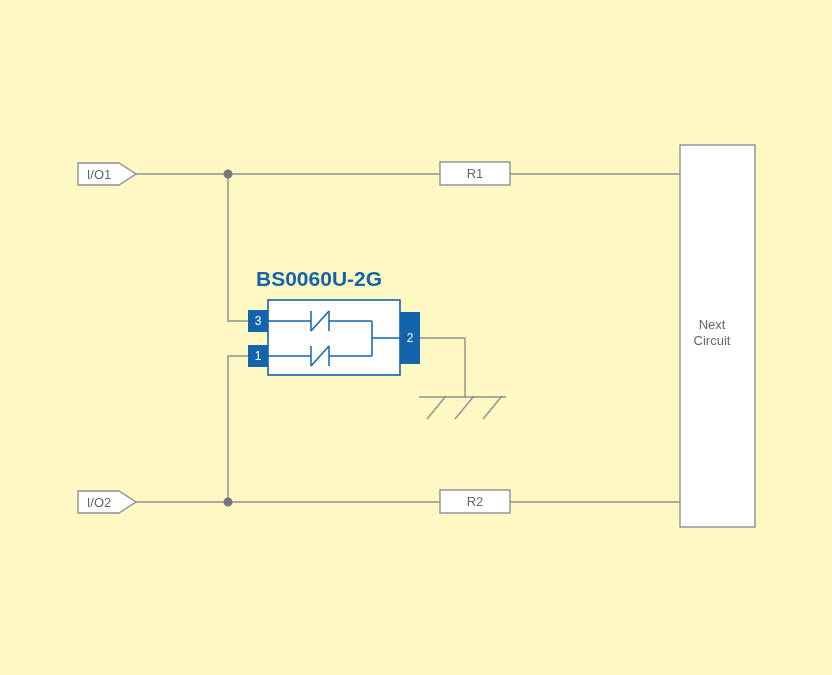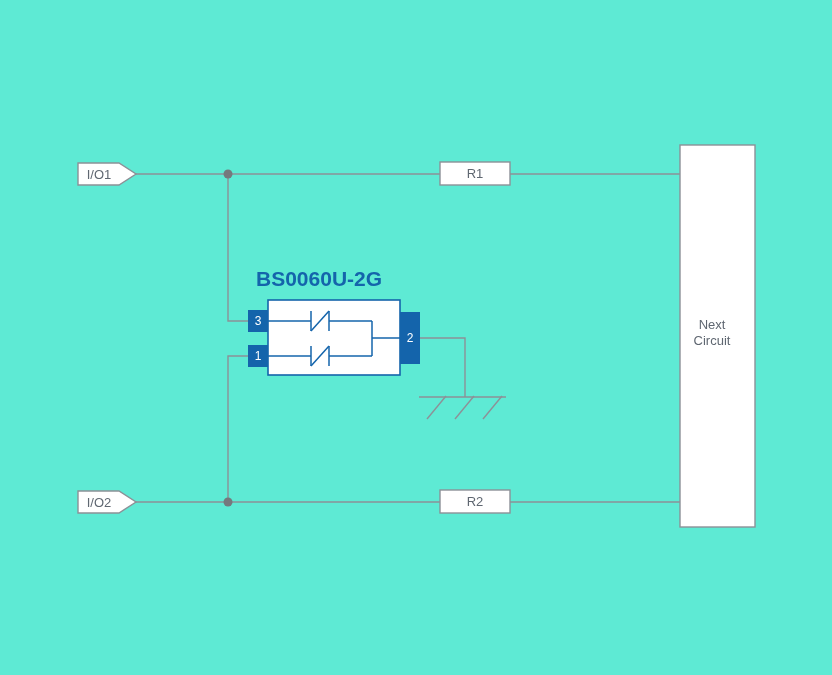--- a/index.html
+++ b/index.html
@@ -5,21 +5,21 @@
   html, body {
     margin: 0;
     padding: 0;
     background: #ffffff;
     font-family: "Liberation Sans", sans-serif;
   }
   .canvas {
     position: relative;
     width: 832px;
     height: 675px;
-    background: #5eead4;
+    background: #fef9c3;
     overflow: hidden;
   }
   svg { display: block; }
   .wire { stroke: #8c9197; stroke-width: 1.4; fill: none; }
   .boxline { stroke: #8c9197; stroke-width: 1.4; fill: #ffffff; }
   .dot { fill: #75797d; stroke: none; }
   .gray-text { fill: #5f6771; font-size: 13px; font-family: "Liberation Sans", sans-serif; }
   .blue-line { stroke: #1464ab; stroke-width: 1.5; fill: none; }
   .blue-fill { fill: #1464ab; stroke: none; }
   .blue-body { stroke: #1464ab; stroke-width: 1.6; fill: #ffffff; }

